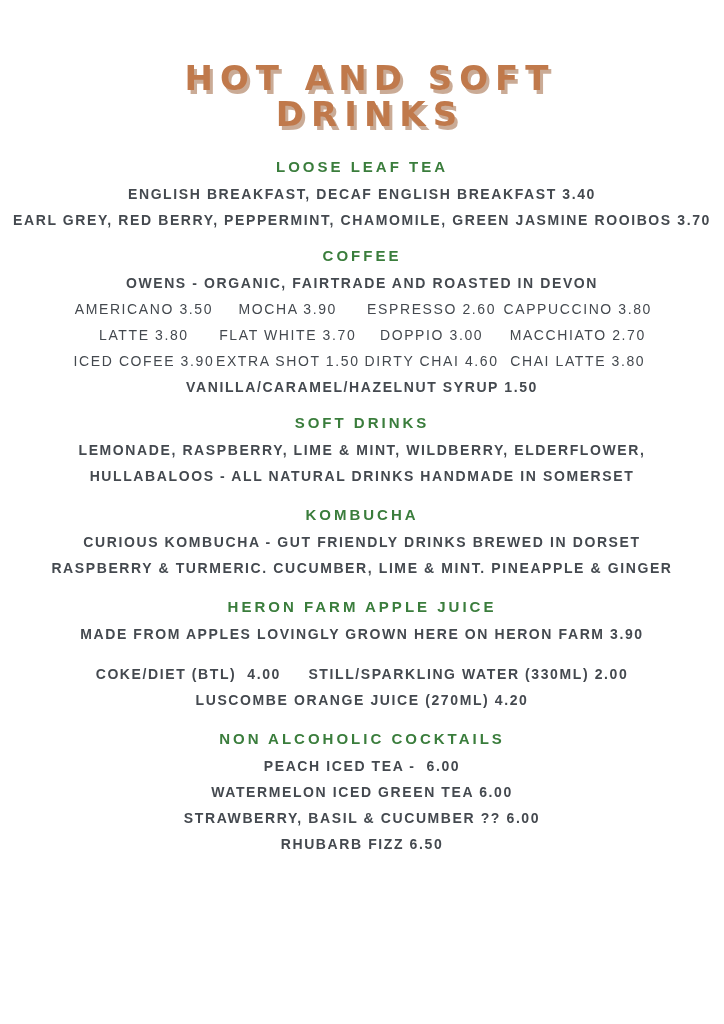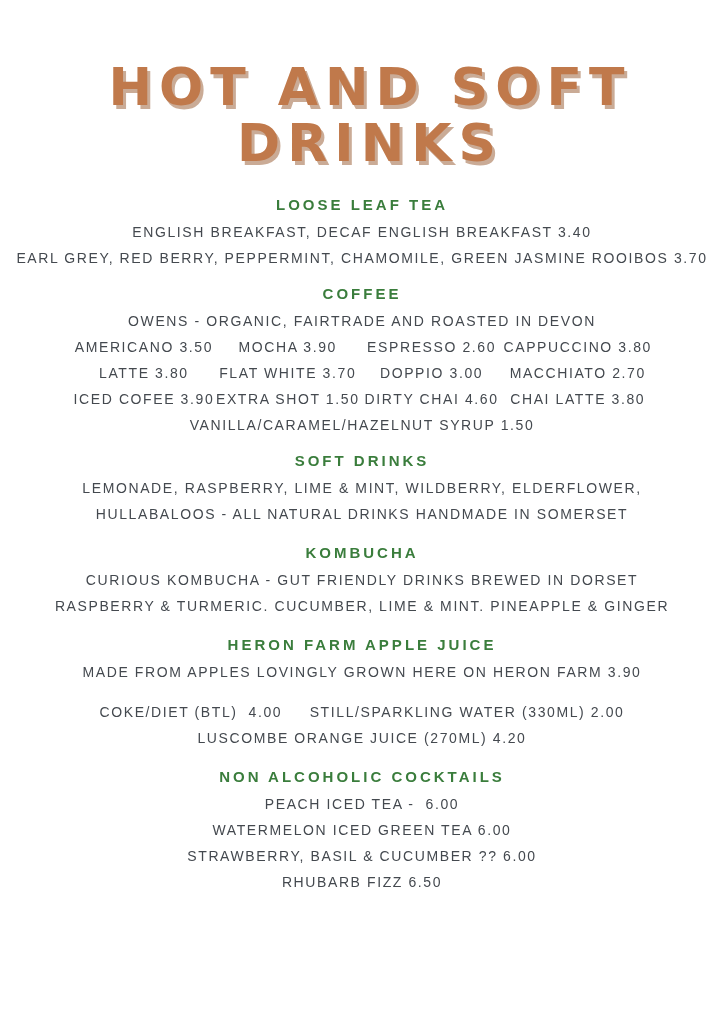--- a/index.html
+++ b/index.html
@@ -18,41 +18,41 @@
   }
   .menu{
     width:724px;height:1024px;
     box-sizing:border-box;
     padding-top:60px;
     text-align:center;
   }
   .title{
     font-family:"DejaVu Sans",sans-serif;
     font-weight:800;
-    font-size:52px;
+    font-size:34px;
     line-height:1.07;
     letter-spacing:7px;
     color:var(--title-color);
     text-shadow:3px 4px 0 var(--title-shadow);
     margin:0 0 22px 16px;
   }
   .section{margin-top:11px;}
   .section.gap-lg{margin-top:14px;}
   .heading{
     font-size:15px;
     font-weight:bold;
     letter-spacing:3px;
     color:var(--heading-color);
     line-height:24px;
     margin-top:9px;
     margin-bottom:2px;
   }
   .line{
     font-size:14px;
-    font-weight:400;
+    font-weight:700;
     letter-spacing:1.6px;
     color:var(--body-color);
     line-height:26px;
     white-space:pre-wrap;
   }
   .coffee-grid{
     width:580px;
     margin:0 auto;
     display:grid;
     grid-template-columns:1fr 1fr 1fr 1fr;

